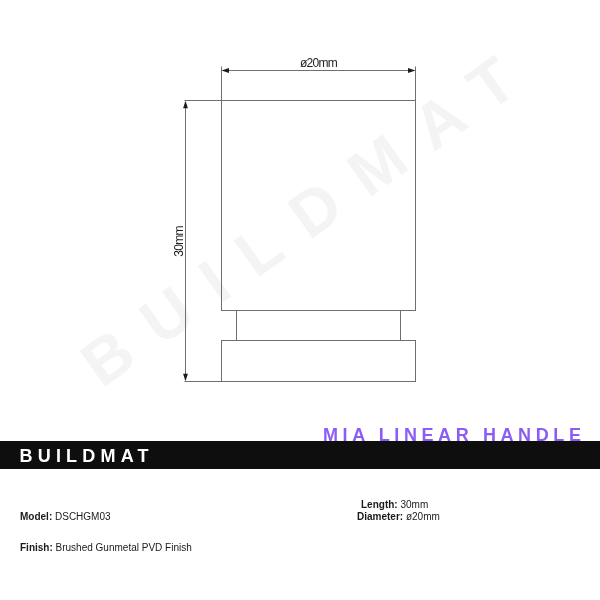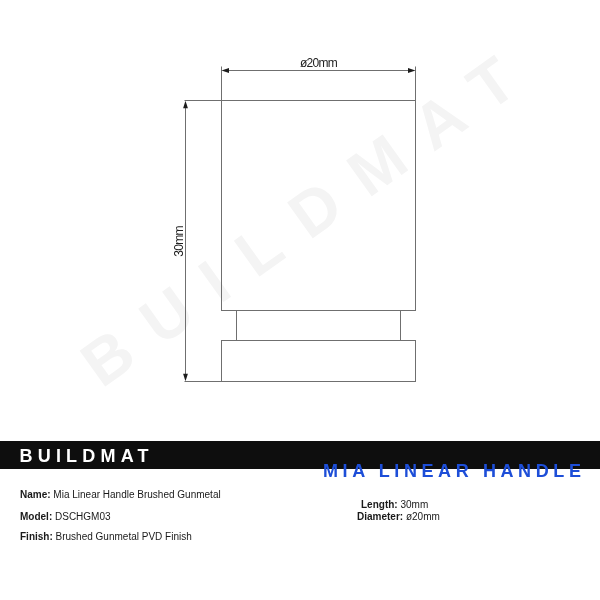--- a/index.html
+++ b/index.html
@@ -2,21 +2,21 @@
 <html><head>
 <meta charset="utf-8">
 <style>
 html,body{margin:0;padding:0;}
 body{width:600px;height:600px;background:#ffffff;font-family:"Liberation Sans",sans-serif;}
 .page{position:relative;width:600px;height:600px;overflow:hidden;background:#fff;}
 .wm{position:absolute;left:309.1px;top:214px;transform:translate(-50%,-50%) rotate(-35.5deg);
     font-weight:700;font-size:64px;letter-spacing:26.4px;color:#f4f4f4;white-space:nowrap;}
 .bar{position:absolute;left:0;top:440.5px;width:600px;height:28.8px;background:#0e0e0e;}
 .brand{position:absolute;transform:translateZ(0);left:19.5px;top:450.2px;font-weight:700;font-size:18px;letter-spacing:5.2px;color:#ffffff;white-space:nowrap;line-height:13px;}
-.title{position:absolute;transform:translateZ(0);right:14.5px;top:465px;font-weight:700;font-size:18px;letter-spacing:4.6px;color:#1d4ed8;white-space:nowrap;line-height:13px;}
+.title{position:absolute;transform:translateZ(0);right:14.5px;top:429px;font-weight:700;font-size:18px;letter-spacing:4.6px;color:#8b5cf6;white-space:nowrap;line-height:13px;}
 .spec{position:absolute;font-size:10px;color:#1a1a1a;line-height:10px;white-space:nowrap;transform:translateZ(0);}
 .spec b{font-weight:700;}
 </style>
 </head>
 <body>
 <div class="page">
 
 <div class="wm">BUILDMAT</div>
 
 <svg width="600" height="600" style="position:absolute;left:0;top:0;transform:translateZ(0)" fill="none">
@@ -55,22 +55,21 @@
 
 <text transform="translate(183,241.5) rotate(-90)" text-anchor="middle" font-size="12" letter-spacing="-0.7" fill="#222222">30mm</text>
 </svg>
 
 <div class="bar"></div>
 
 <div class="brand">BUILDMAT</div>
 
 <div class="title">MIA LINEAR HANDLE</div>
 
-<div class="spec" style="left:20px;top:490.3px;"><b>Name:</b> Mia Linear Handle Brushed Gunmetal</div>
 
 <div class="spec" style="left:20px;top:512.3px;text-align:center;"><b>Model:</b> DSCHGM03</div>
 
-<div class="spec" style="left:20px;top:532px;"><b>Finish:</b> Brushed Gunmetal PVD Finish</div>
+<div class="spec" style="left:20px;top:543px;"><b>Finish:</b> Brushed Gunmetal PVD Finish</div>
 
 <div class="spec" style="left:329px;top:500px;padding-left:32px;"><b>Length:</b> 30mm</div>
 
 <div class="spec" style="left:329px;top:512.3px;padding-left:28px;"><b>Diameter:</b> ø20mm</div>
 </div>
 
 </body></html>

